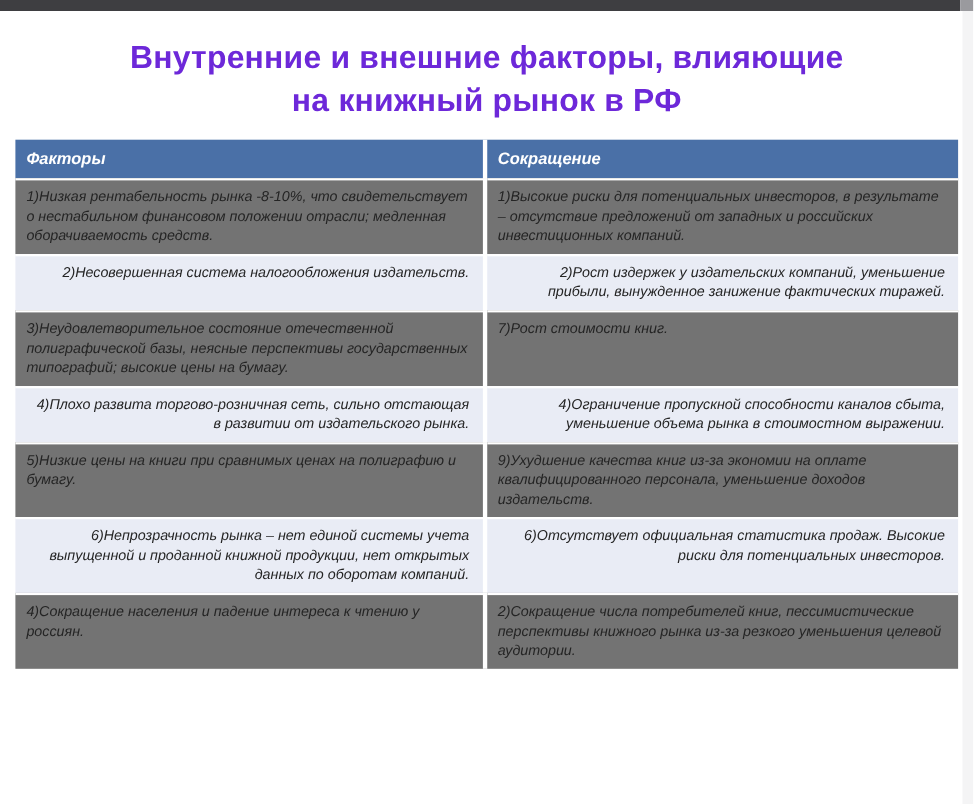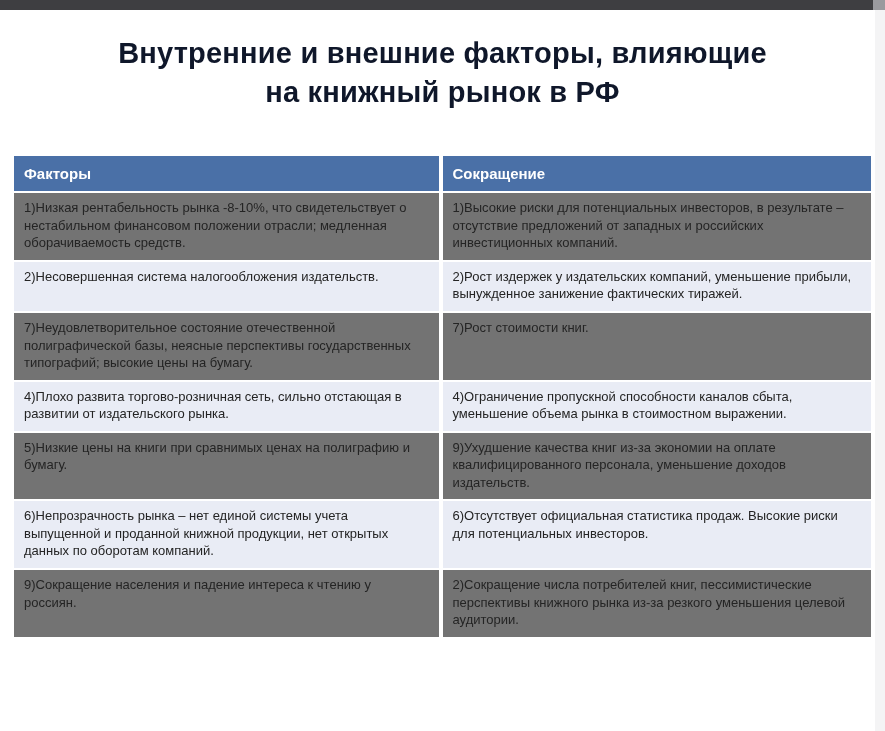--- a/index.html
+++ b/index.html
@@ -41,26 +41,27 @@
       width: 10px;
       height: 721px;
       background: #f4f4f5;
     }
     .slide-title {
       margin: 34px 24px 0 24px;
       text-align: center;
       font-weight: bold;
       font-size: 29px;
       line-height: 1.35;
-      color: #0f172a;
+      color: #6d28d9;
       letter-spacing: 0.2px;
     }
     .slide-title span { display: block; }
     .table-wrap {
-      margin: 44px 14px 0 14px;
+      margin: 15px 14px 0 14px;
+      font-style: italic;
     }
     table.factors {
       width: 100%;
       border-collapse: separate;
       border-spacing: 0;
       table-layout: fixed;
     }
     table.factors th {
       background: #4a70a7;
       color: #ffffff;
@@ -75,21 +76,21 @@
       color: #242424;
       padding: 6px 12px 8px 10px;
       vertical-align: top;
       border-top: 2px solid #ffffff;
     }
     table.factors th:first-child,
     table.factors td:first-child {
       border-right: 4px solid #ffffff;
     }
     tr.band-a td { background: #737373; }
-    tr.band-b td { background: #e9ecf5; }
+    tr.band-b td { background: #e9ecf5; text-align: right; }
   </style>
 </head>
 <body>
 
 <div class="page">
 
   <div class="top-bar"></div>
   <div class="top-corner"></div>
   <div class="scroll-track"></div>
 
@@ -113,36 +114,36 @@
       <tbody>
         <tr class="band-a">
           <td>1)Низкая рентабельность рынка -8-10%, что свидетельствует о нестабильном финансовом положении отрасли; медленная оборачиваемость средств.</td>
           <td>1)Высокие риски для потенциальных инвесторов, в результате – отсутствие предложений от западных и российских инвестиционных компаний.</td>
         </tr>
         <tr class="band-b">
           <td>2)Несовершенная система налогообложения издательств.</td>
           <td>2)Рост издержек у издательских компаний, уменьшение прибыли, вынужденное занижение фактических тиражей.</td>
         </tr>
         <tr class="band-a">
-          <td>7)Неудовлетворительное состояние отечественной полиграфической базы, неясные перспективы государственных типографий; высокие цены на бумагу.</td>
+          <td>3)Неудовлетворительное состояние отечественной полиграфической базы, неясные перспективы государственных типографий; высокие цены на бумагу.</td>
           <td>7)Рост стоимости книг.</td>
         </tr>
         <tr class="band-b">
           <td>4)Плохо развита торгово-розничная сеть, сильно отстающая в развитии от издательского рынка.</td>
           <td>4)Ограничение пропускной способности каналов сбыта, уменьшение объема рынка в стоимостном выражении.</td>
         </tr>
         <tr class="band-a">
           <td>5)Низкие цены на книги при сравнимых ценах на полиграфию и бумагу.</td>
           <td>9)Ухудшение качества книг из-за экономии на оплате квалифицированного персонала, уменьшение доходов издательств.</td>
         </tr>
         <tr class="band-b">
           <td>6)Непрозрачность рынка – нет единой системы учета выпущенной и проданной книжной продукции, нет открытых данных по оборотам компаний.</td>
           <td>6)Отсутствует официальная статистика продаж. Высокие риски для потенциальных инвесторов.</td>
         </tr>
         <tr class="band-a">
-          <td>9)Сокращение населения и падение интереса к чтению у россиян.</td>
+          <td>4)Сокращение населения и падение интереса к чтению у россиян.</td>
           <td>2)Сокращение числа потребителей книг, пессимистические перспективы книжного рынка из-за резкого уменьшения целевой аудитории.</td>
         </tr>
       </tbody>
     </table>
   </div>
 
 </div>
 
 </body></html>

